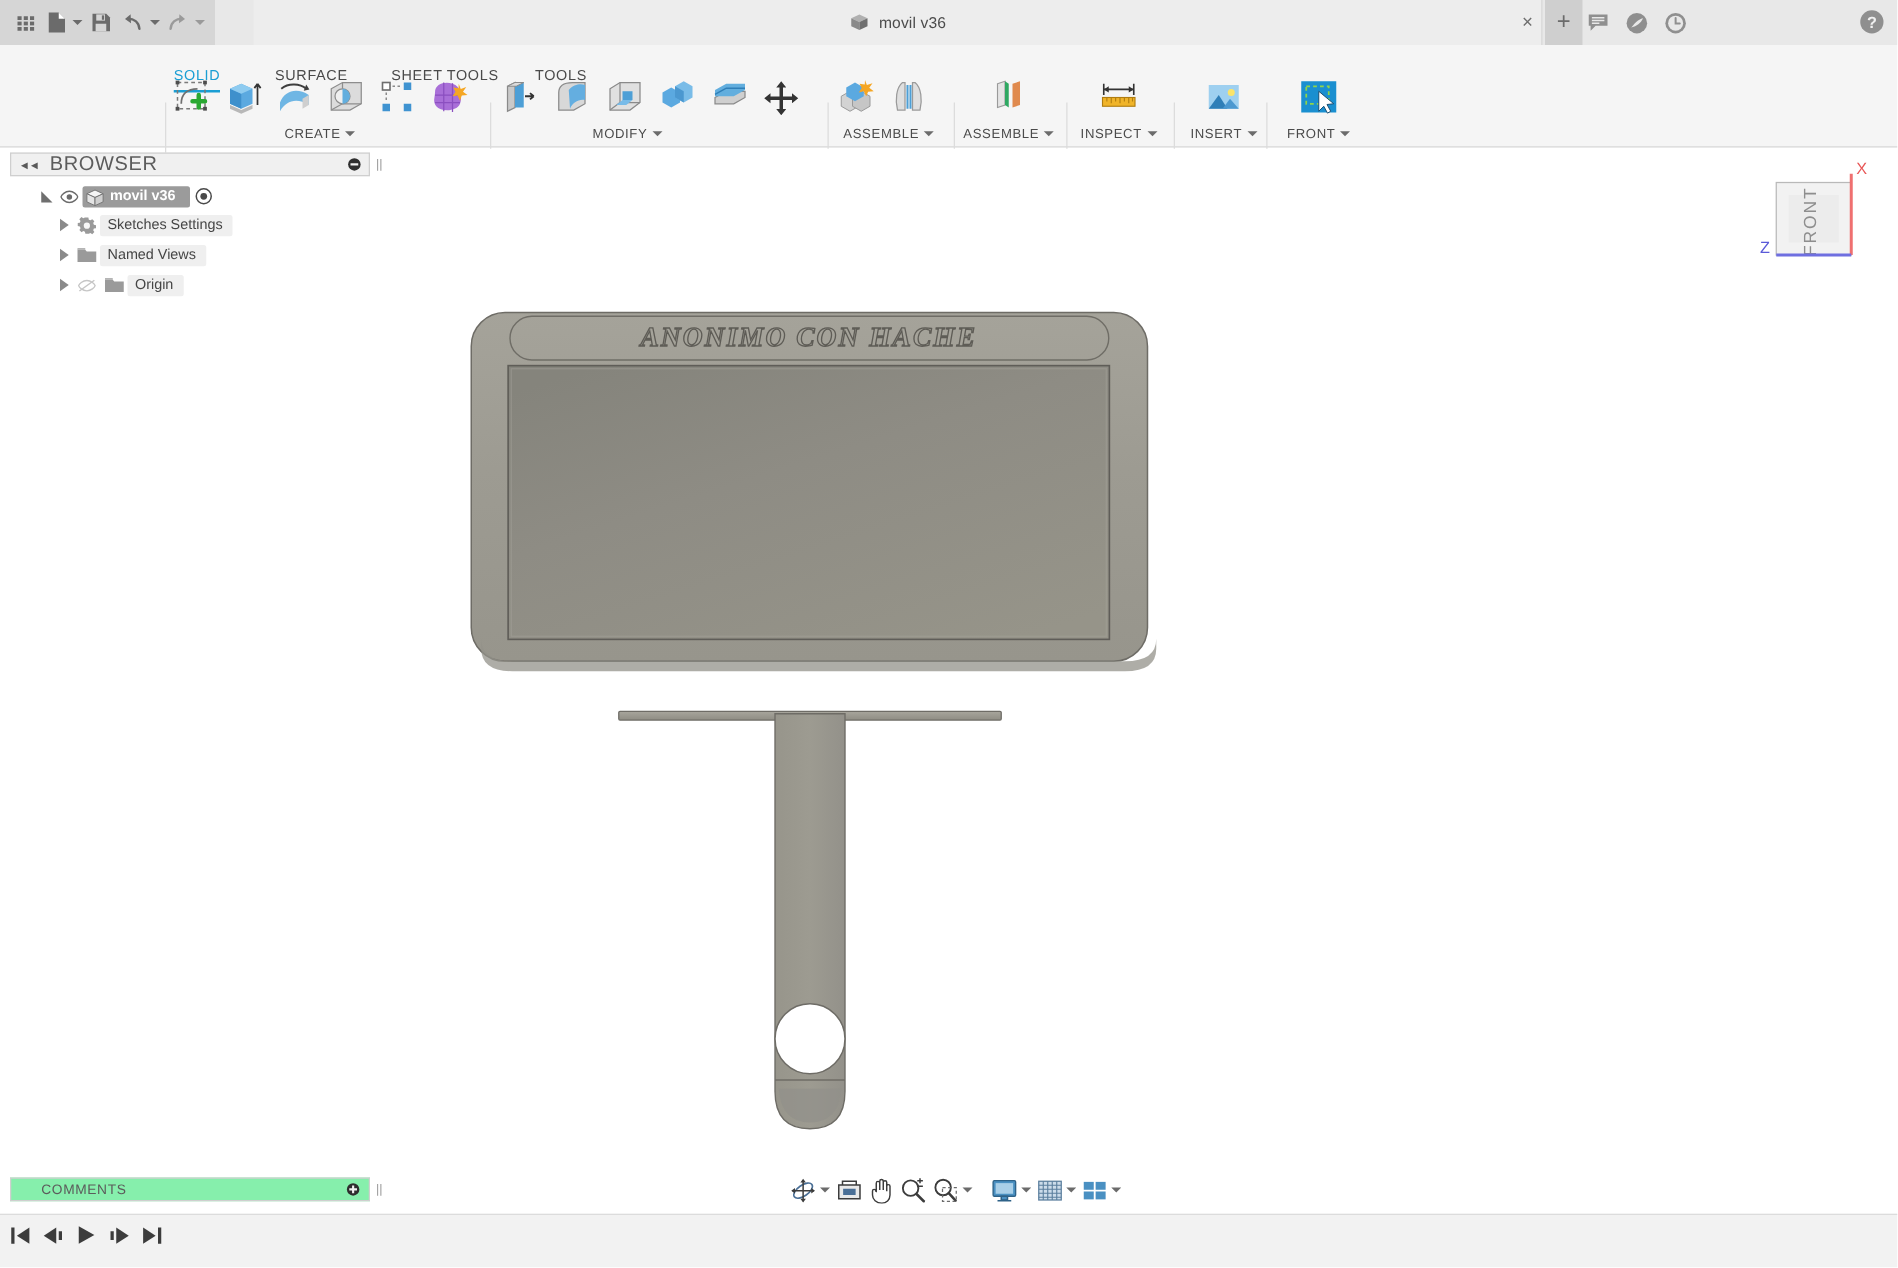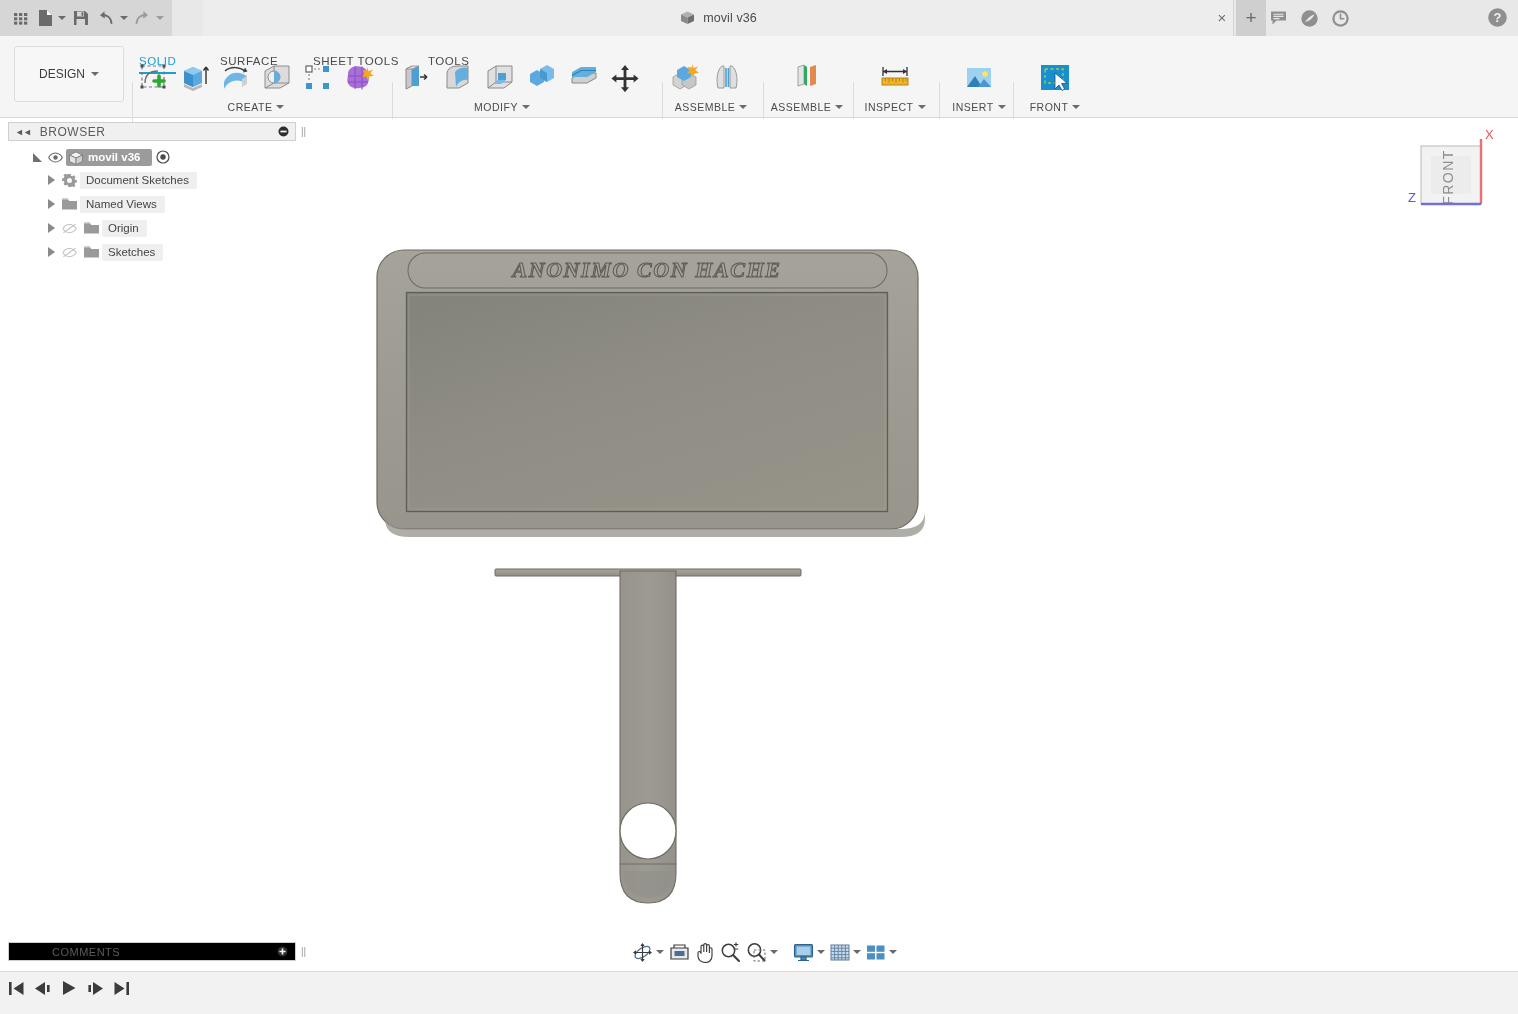--- a/index.html
+++ b/index.html
@@ -83,21 +83,21 @@
   .panel-label {
     text-align: center; font-size: 10.5px; color: #4a4a4a; letter-spacing: .5px;
     margin-top: 1px; display: flex; align-items: center; justify-content: center; gap: 4px;
   }
   .browser-head {
     position: absolute; left: 8px; top: 122px; width: 288px; height: 19px;
     background: #f0f0f0; border: 1px solid #cfcfcf;
     display: flex; align-items: center;
   }
   .collapse-arrows { margin-left: 6px; color: #5a5a5a; font-size: 9px; letter-spacing: -1px; }
-  .browser-label { margin-left: 9px; font-size: 12px; color: #5c5c5c; letter-spacing: .5px; }
+  .browser-label { margin-left: 9px; font-size: 16px; color: #5c5c5c; letter-spacing: .5px; }
   .browser-minus { margin-left: auto; margin-right: 6px; }
   .grip {
     position: absolute; left: 300px; top: 122px; width: 7px; height: 19px;
     display: flex; align-items: center; justify-content: center;
     font-size: 10px; color: #9a9a9a;
   }
   .tree { position: absolute; left: 8px; top: 146px; width: 290px; }
   .tnode {
     display: flex; align-items: center; height: 24px; font-size: 11.5px; color: #444;
   }
@@ -134,21 +134,21 @@
   .navbar {
     position: absolute; left: 630px; top: 938px; height: 28px;
     display: flex; align-items: center; gap: 1px;
   }
   .nav-item { display:flex; align-items:center; height: 28px; padding: 0 2px; }
   .nav-caret { margin-left: 3px; }
 
   
   .comments-head {
     position: absolute; left: 8px; top: 942px; width: 288px; height: 19px;
-    background: #000000; border: 1px solid #cfcfcf; display: flex; align-items: center; padding-left: 19px;
+    background: #86efac; border: 1px solid #cfcfcf; display: flex; align-items: center;
   }
   .comments-label { margin-left: 24px; font-size: 11px; color: #5c5c5c; letter-spacing: .5px; }
   .comments-plus { margin-left: auto; margin-right: 7px; }
   .grip2 {
     position: absolute; left: 300px; top: 942px; width: 7px; height: 19px;
     display: flex; align-items: center; justify-content: center; font-size: 10px; color: #9a9a9a;
   }
 
   
   .timeline {
@@ -261,24 +261,20 @@
     <span class="tb-help">
       <svg width="21" height="21" viewBox="0 0 21 21">
         <circle cx="10.5" cy="10.5" r="9.3" fill="#8f8f8f"></circle>
         <text x="10.5" y="15.4" font-size="13" font-weight="bold" fill="#f0f0f0" text-anchor="middle" font-family="Liberation Sans, sans-serif">?</text>
       </svg>
     </span>
   </div>
 
   <div class="ribbon">
 
-    <div class="design-btn">
-      <span>DESIGN</span>
-      <span class="caret-dn"></span>
-    </div>
 
     <div class="tabrow">
       <div class="rtab active" style="left:139px">SOLID</div>
       <div class="rtab" style="left:220px">SURFACE</div>
       <div class="rtab" style="left:313px">SHEET TOOLS</div>
       <div class="rtab" style="left:428px">TOOLS</div>
     </div>
 
     <div class="ribbon-sep" style="left:132px"></div>
 
@@ -549,21 +545,21 @@
     <div class="tnode">
       <span class="tarrow">
           <span class="tri-right"></span>
         </span>
       <span class="ticon">
         <svg width="15" height="15" viewBox="0 0 15 15">
           <path d="M6.3 1h2.4l.35 1.7 1.3 .55 1.45-.95 1.7 1.7-.95 1.45 .55 1.3 1.7 .35v2.4l-1.7 .35-.55 1.3 .95 1.45-1.7 1.7-1.45-.95-1.3 .55L8.7 14H6.3l-.35-1.7-1.3-.55-1.45 .95-1.7-1.7 .95-1.45-.55-1.3L0 7.85v-2.4l1.85-.35 .55-1.3-.95-1.45 1.7-1.7 1.45 .95 1.3-.55Z" fill="#9a9a9a"></path>
           <circle cx="7.5" cy="7.5" r="2.5" fill="#f7f7f7"></circle>
         </svg>
       </span>
-      <span class="tlabel">Document Sketches</span>
+      <span class="tlabel">Sketches Settings</span>
     </div>
 
     <div class="tnode">
       <span class="tarrow">
           <span class="tri-right"></span>
         </span>
       <span class="ticon">
         <svg width="17" height="14" viewBox="0 0 17 14">
             <path d="M1 2.5 h6 l1.4 1.6 h7.6 v8.4 H1 Z" fill="#9a9a9a"></path>
             <path d="M1 1.4 h6.2 v1.4 H1 Z" fill="#b5b5b5"></path>
@@ -585,38 +581,20 @@
       <span class="ticon">
         <svg width="17" height="14" viewBox="0 0 17 14">
             <path d="M1 2.5 h6 l1.4 1.6 h7.6 v8.4 H1 Z" fill="#9a9a9a"></path>
             <path d="M1 1.4 h6.2 v1.4 H1 Z" fill="#b5b5b5"></path>
           </svg>
       </span>
       <span class="tlabel">Origin</span>
     </div>
 
 
-    <div class="tnode">
-      <span class="tarrow">
-          <span class="tri-right"></span>
-        </span>
-      <span class="teye">
-        <svg width="15" height="11" viewBox="0 0 15 11">
-            <path d="M7.5 1.4 C11 1.4 13.7 4.2 14.1 5.5 C13.7 6.9 11 9.7 7.5 9.7 C4 9.7 1.3 6.9 .9 5.5 C1.3 4.2 4 1.4 7.5 1.4 Z" fill="none" stroke="#c6c6c6" stroke-width="1.1"></path>
-            <path d="M1.5 9.8 L13.5 1.2" stroke="#c6c6c6" stroke-width="1.2"></path>
-          </svg>
-      </span>
-      <span class="ticon">
-        <svg width="17" height="14" viewBox="0 0 17 14">
-            <path d="M1 2.5 h6 l1.4 1.6 h7.6 v8.4 H1 Z" fill="#9a9a9a"></path>
-            <path d="M1 1.4 h6.2 v1.4 H1 Z" fill="#b5b5b5"></path>
-          </svg>
-      </span>
-      <span class="tlabel">Sketches</span>
-    </div>
   </div>
 
   <div class="canvas">
 
     <div class="viewcube">
       <svg width="110" height="100" viewBox="0 0 110 100">
         <rect x="16" y="17" width="60" height="58" fill="#f2f2f2" stroke="#b9b9b9" stroke-width="1"></rect>
         <rect x="26" y="27" width="40" height="38" fill="#ececec"></rect>
         <text x="48" y="48" font-size="14" fill="#8e8e8e" text-anchor="middle" font-family="Liberation Sans, sans-serif" letter-spacing="1.5" transform="rotate(-90 48 48)">FRONT</text>
         <path d="M76 75 V10" stroke="#ef7070" stroke-width="2.4"></path>

